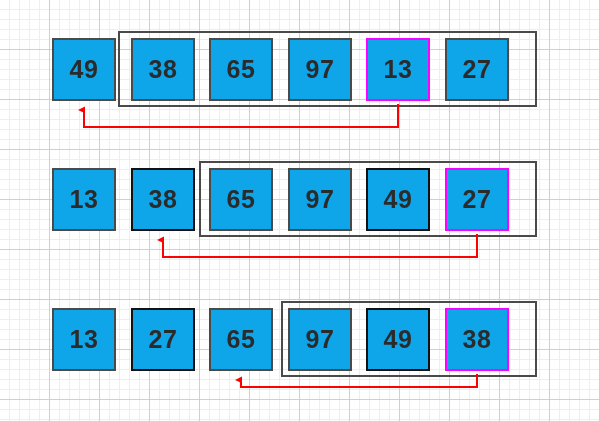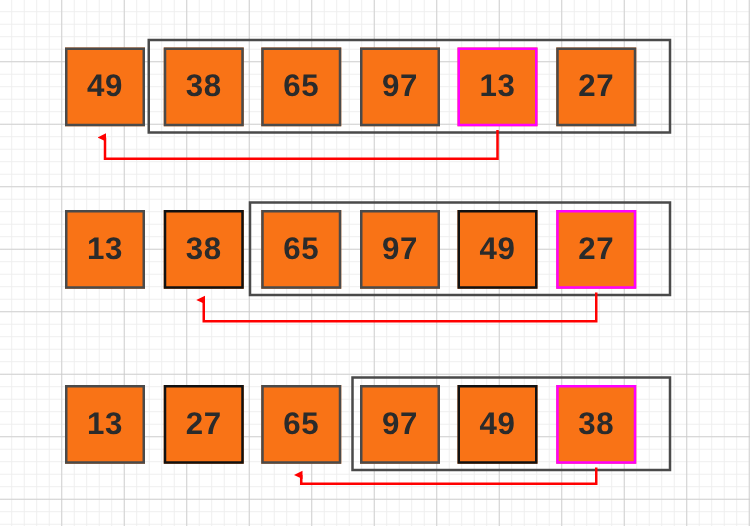--- a/index.html
+++ b/index.html
@@ -57,21 +57,21 @@
     z-index: 1;
   }
 
   
   .cell {
     position: absolute;
     box-sizing: border-box;
     width: 64px;
     height: 63px;
     border: 2px solid #4a4a4a;
-    background: #f97316;
+    background: #0ea5e9;
     display: flex;
     align-items: center;
     justify-content: center;
     font-size: 25px;
     font-weight: bold;
     color: #2b2b2b;
     letter-spacing: 0.5px;
     z-index: 3;
   }
   .cell.strong  { border-color: #111111; }

